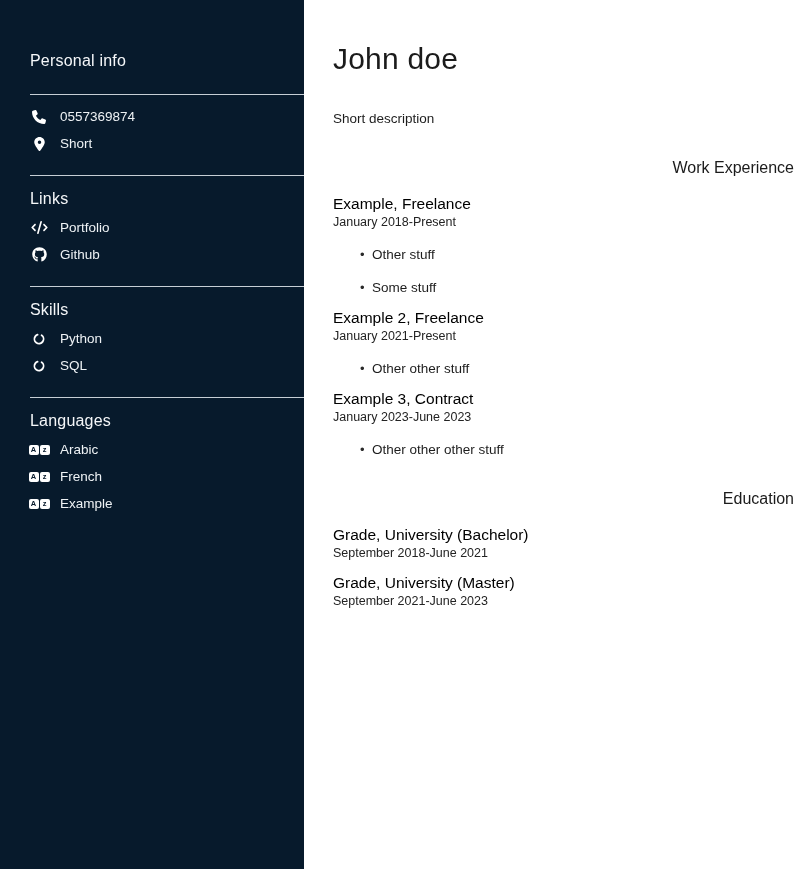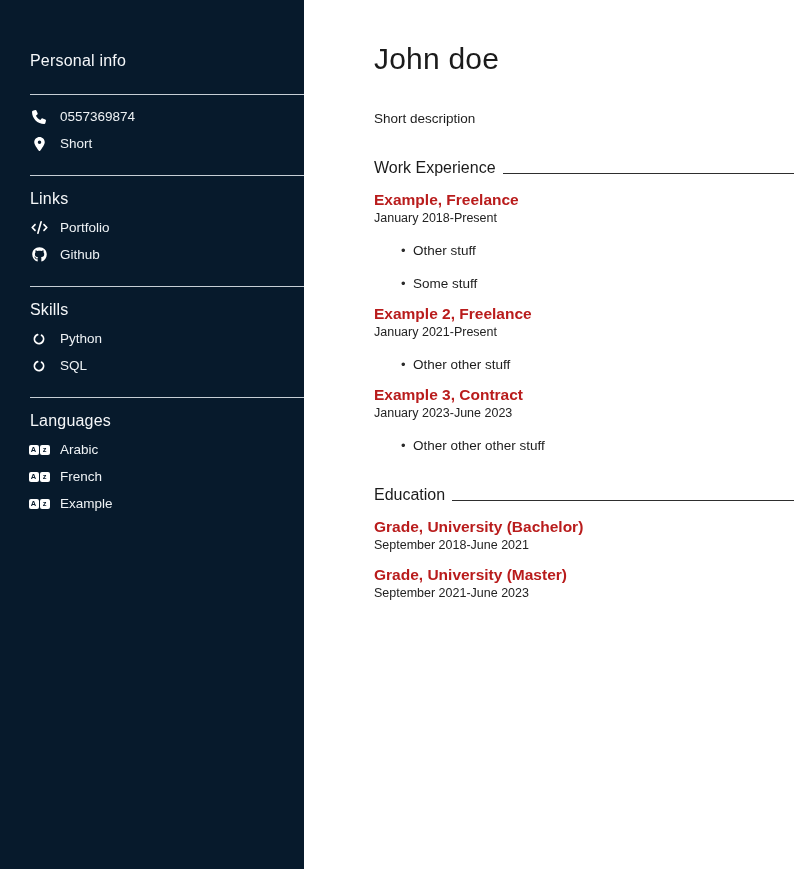--- a/index.html
+++ b/index.html
@@ -1,21 +1,21 @@
 <!DOCTYPE html>
 <html><head>
 <meta charset="utf-8">
 <style>
   html, body { margin: 0; padding: 0; background: #ffffff; }
   body {
     width: 794px; height: 869px; overflow: hidden;
     font-family: "Liberation Sans", sans-serif;
     -webkit-font-smoothing: antialiased;
   }
-  .page { display: flex; width: 794px; height: 869px; gap: 48px; }
+  .page { display: flex; width: 794px; height: 869px; }
 
   
   .sidebar {
     width: 304px; min-width: 304px; box-sizing: border-box;
     background: #071a2c; color: #ffffff;
     padding: 52px 0 0 30px;
   }
   .sidebar h2 {
     font-size: 16px; font-weight: 400; margin: 0 0 6px 0;
     letter-spacing: 0.2px; color: #f5f7f9;
@@ -37,36 +37,36 @@
   .lang-icon { display: flex; gap: 1px; }
   .lang-icon .box {
     width: 10px; height: 10px; background: #ffffff; border-radius: 2px;
     display: flex; align-items: center; justify-content: center;
     font-size: 7.5px; font-weight: 700; color: #071a2c; line-height: 1;
   }
 
   
   .main {
     flex: 1; box-sizing: border-box; color: #1d1d1d;
-    padding: 42px 0 0 22px;
+    padding: 42px 0 0 29px;
   }
   .main h1 {
     font-size: 30px; font-weight: 400; margin: 0; color: #1b1b1b;
     letter-spacing: 0.2px;
   }
   .subtitle { font-size: 16px; margin-top: 11px; color: #1d1d1d; }
   .desc { font-size: 13.5px; margin: 35px 0 0 0; color: #1d1d1d; }
   .section-heading {
     display: flex; align-items: flex-end; margin-top: 33px;
-    font-size: 16px; color: #1b1b1b;
+    font-size: 16px; color: #1b1b1b; flex-direction: column;
   }
   .section-heading .rule {
     flex: 1; border-bottom: 1.5px solid #2e2e2e; margin: 0 0 3px 7px;
   }
-  .entry h3 { font-size: 15.5px; font-weight: 700; margin: 14px 0 0 0; color: #b91c1c; }
+  .entry h3 { font-size: 15.5px; font-weight: 400; margin: 14px 0 0 0; color: #000000; }
   .entry .date { font-size: 12.5px; margin-top: 2px; color: #232323; }
   .entry ul { list-style: none; margin: 9px 0 0 0; padding: 0 0 0 27px; }
   .entry li {
     position: relative; font-size: 13.5px; margin-top: 18px;
     padding-left: 12px; color: #1d1d1d;
   }
   .entry li::before {
     content: "\2022"; position: absolute; left: 0; top: 0;
     font-size: 13px; color: #2a2a2a;
   }

